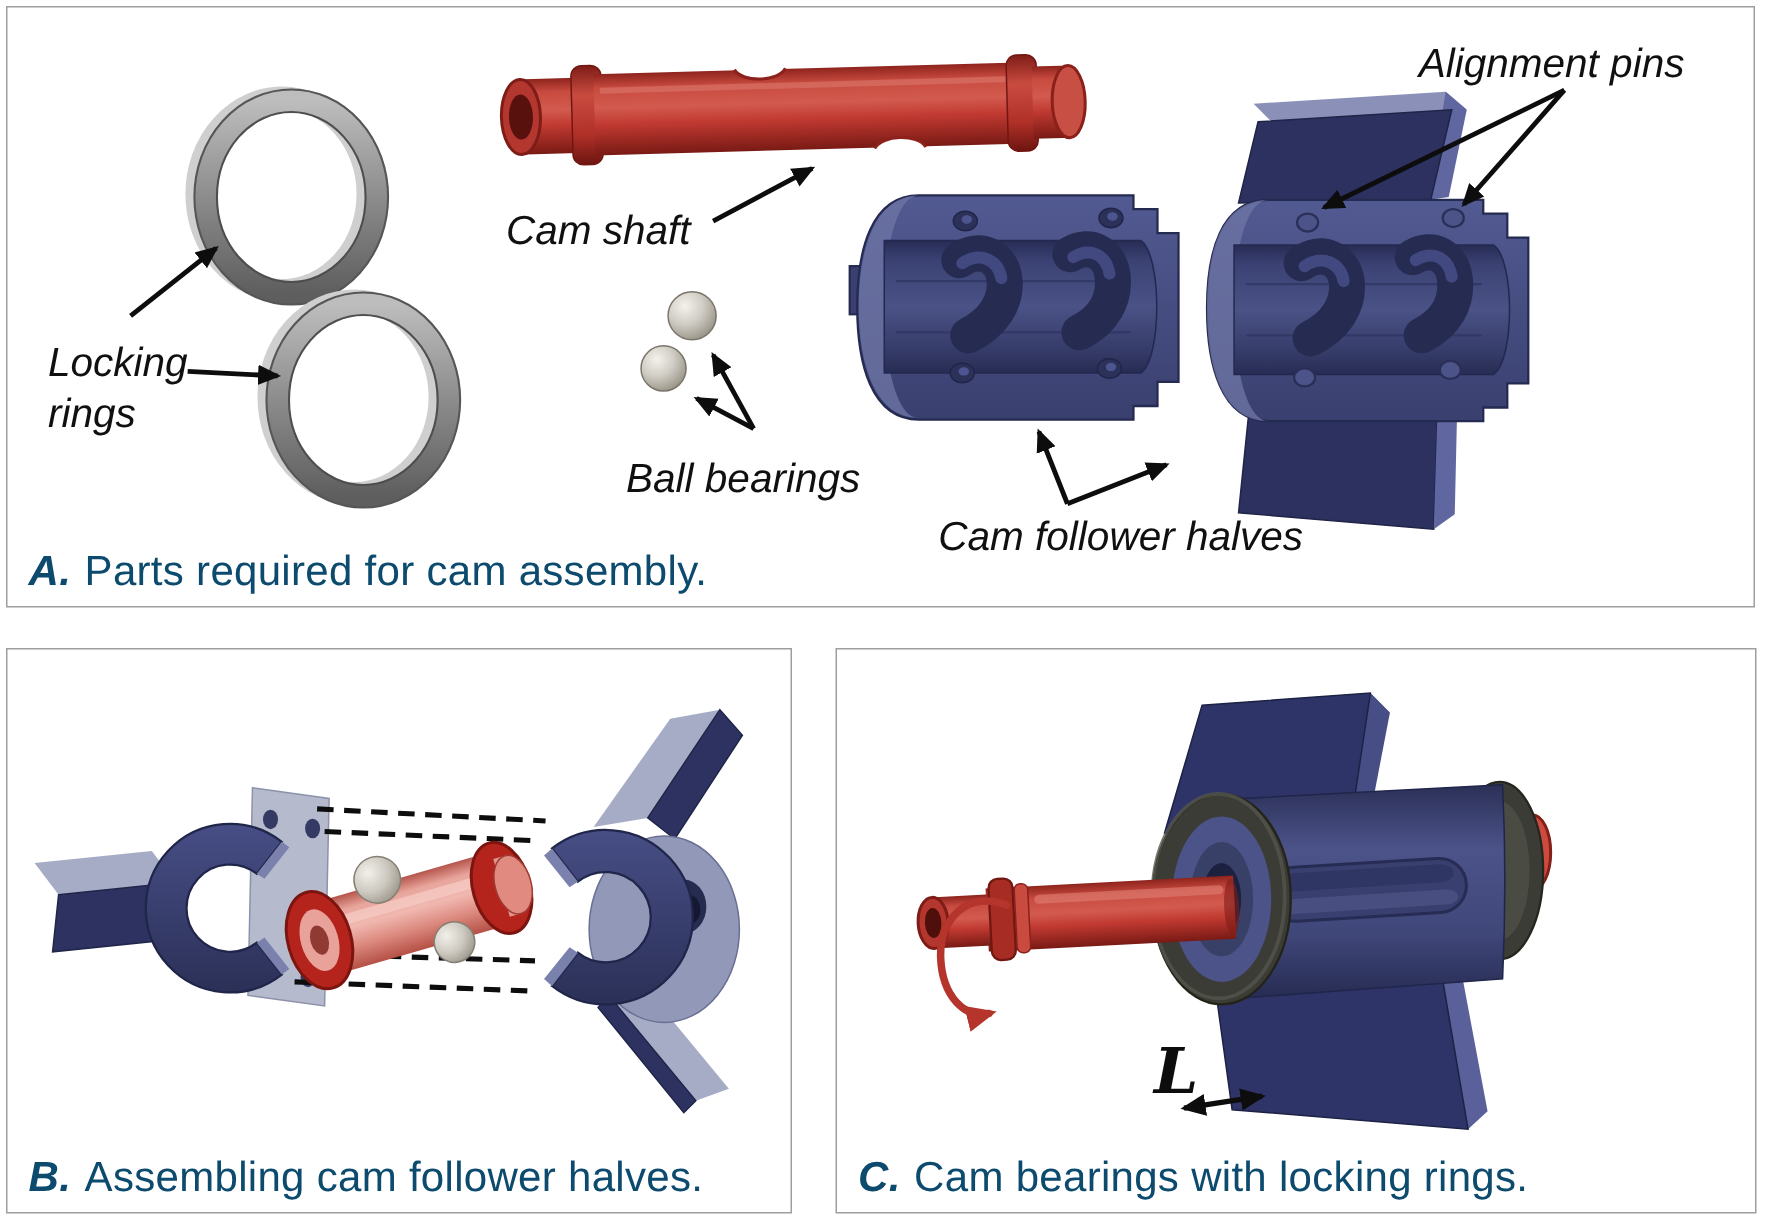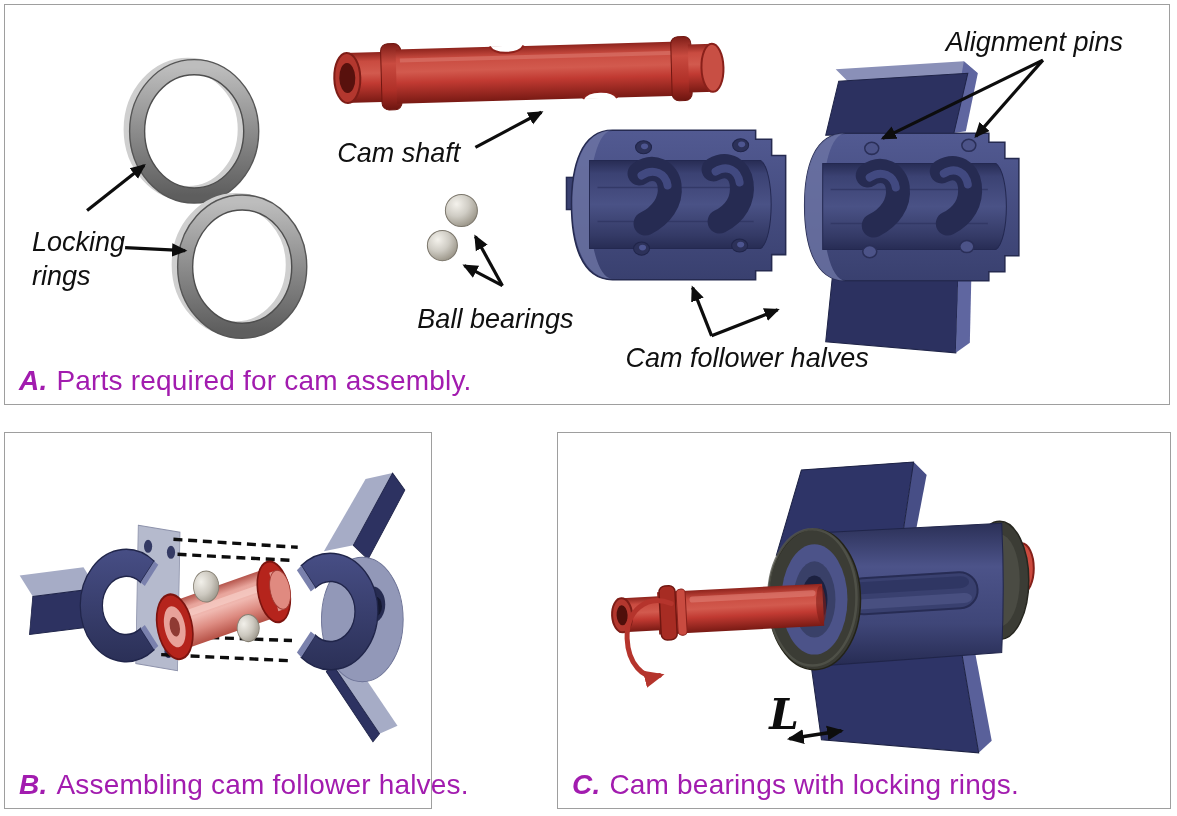--- a/index.html
+++ b/index.html
@@ -1,23 +1,23 @@
 <!DOCTYPE html>
 <html><head>
 <meta charset="utf-8">
 <style>
   html,body{margin:0;padding:0;background:#ffffff;}
   body{width:1177px;height:816px;position:relative;font-family:"Liberation Sans",sans-serif;overflow:hidden;}
   .stage{position:absolute;inset:0;background:#fff;}
   .panel{position:absolute;background:#fff;border:1.5px solid #9e9e9e;box-sizing:border-box;}
   .panel-a{left:4px;top:4px;width:1166px;height:401px;}
-  .panel-b{left:4px;top:432px;width:428px;height:377px;}
+  .panel-b{left:4px;top:432px;width:524px;height:377px;}
   .panel-c{left:557px;top:432px;width:614px;height:377px;}
   .panel svg{position:absolute;left:0;top:0;width:100%;height:100%;display:block;}
-  .caption{position:absolute;left:14px;bottom:7px;font-size:28px;color:#a21caf;white-space:nowrap;letter-spacing:.2px;}
+  .caption{position:absolute;left:14px;bottom:7px;font-size:28px;color:#0c4a6e;white-space:nowrap;letter-spacing:.2px;}
   .cap-prefix{font-weight:bold;font-style:italic;margin-right:9px;}
   .lbl{font:italic 27px "Liberation Sans",sans-serif;fill:#101010;}
   .dimL{font:italic 600 42px "DejaVu Serif",serif;fill:#0d0d0d;}
   .arrow{stroke:#0d0d0d;stroke-width:3.2;fill:none;}
   .dash{stroke:#0d0d0d;stroke-width:3.4;fill:none;stroke-dasharray:11 7;}
 </style>
 </head>
 <body>
 
 <div class="stage">

